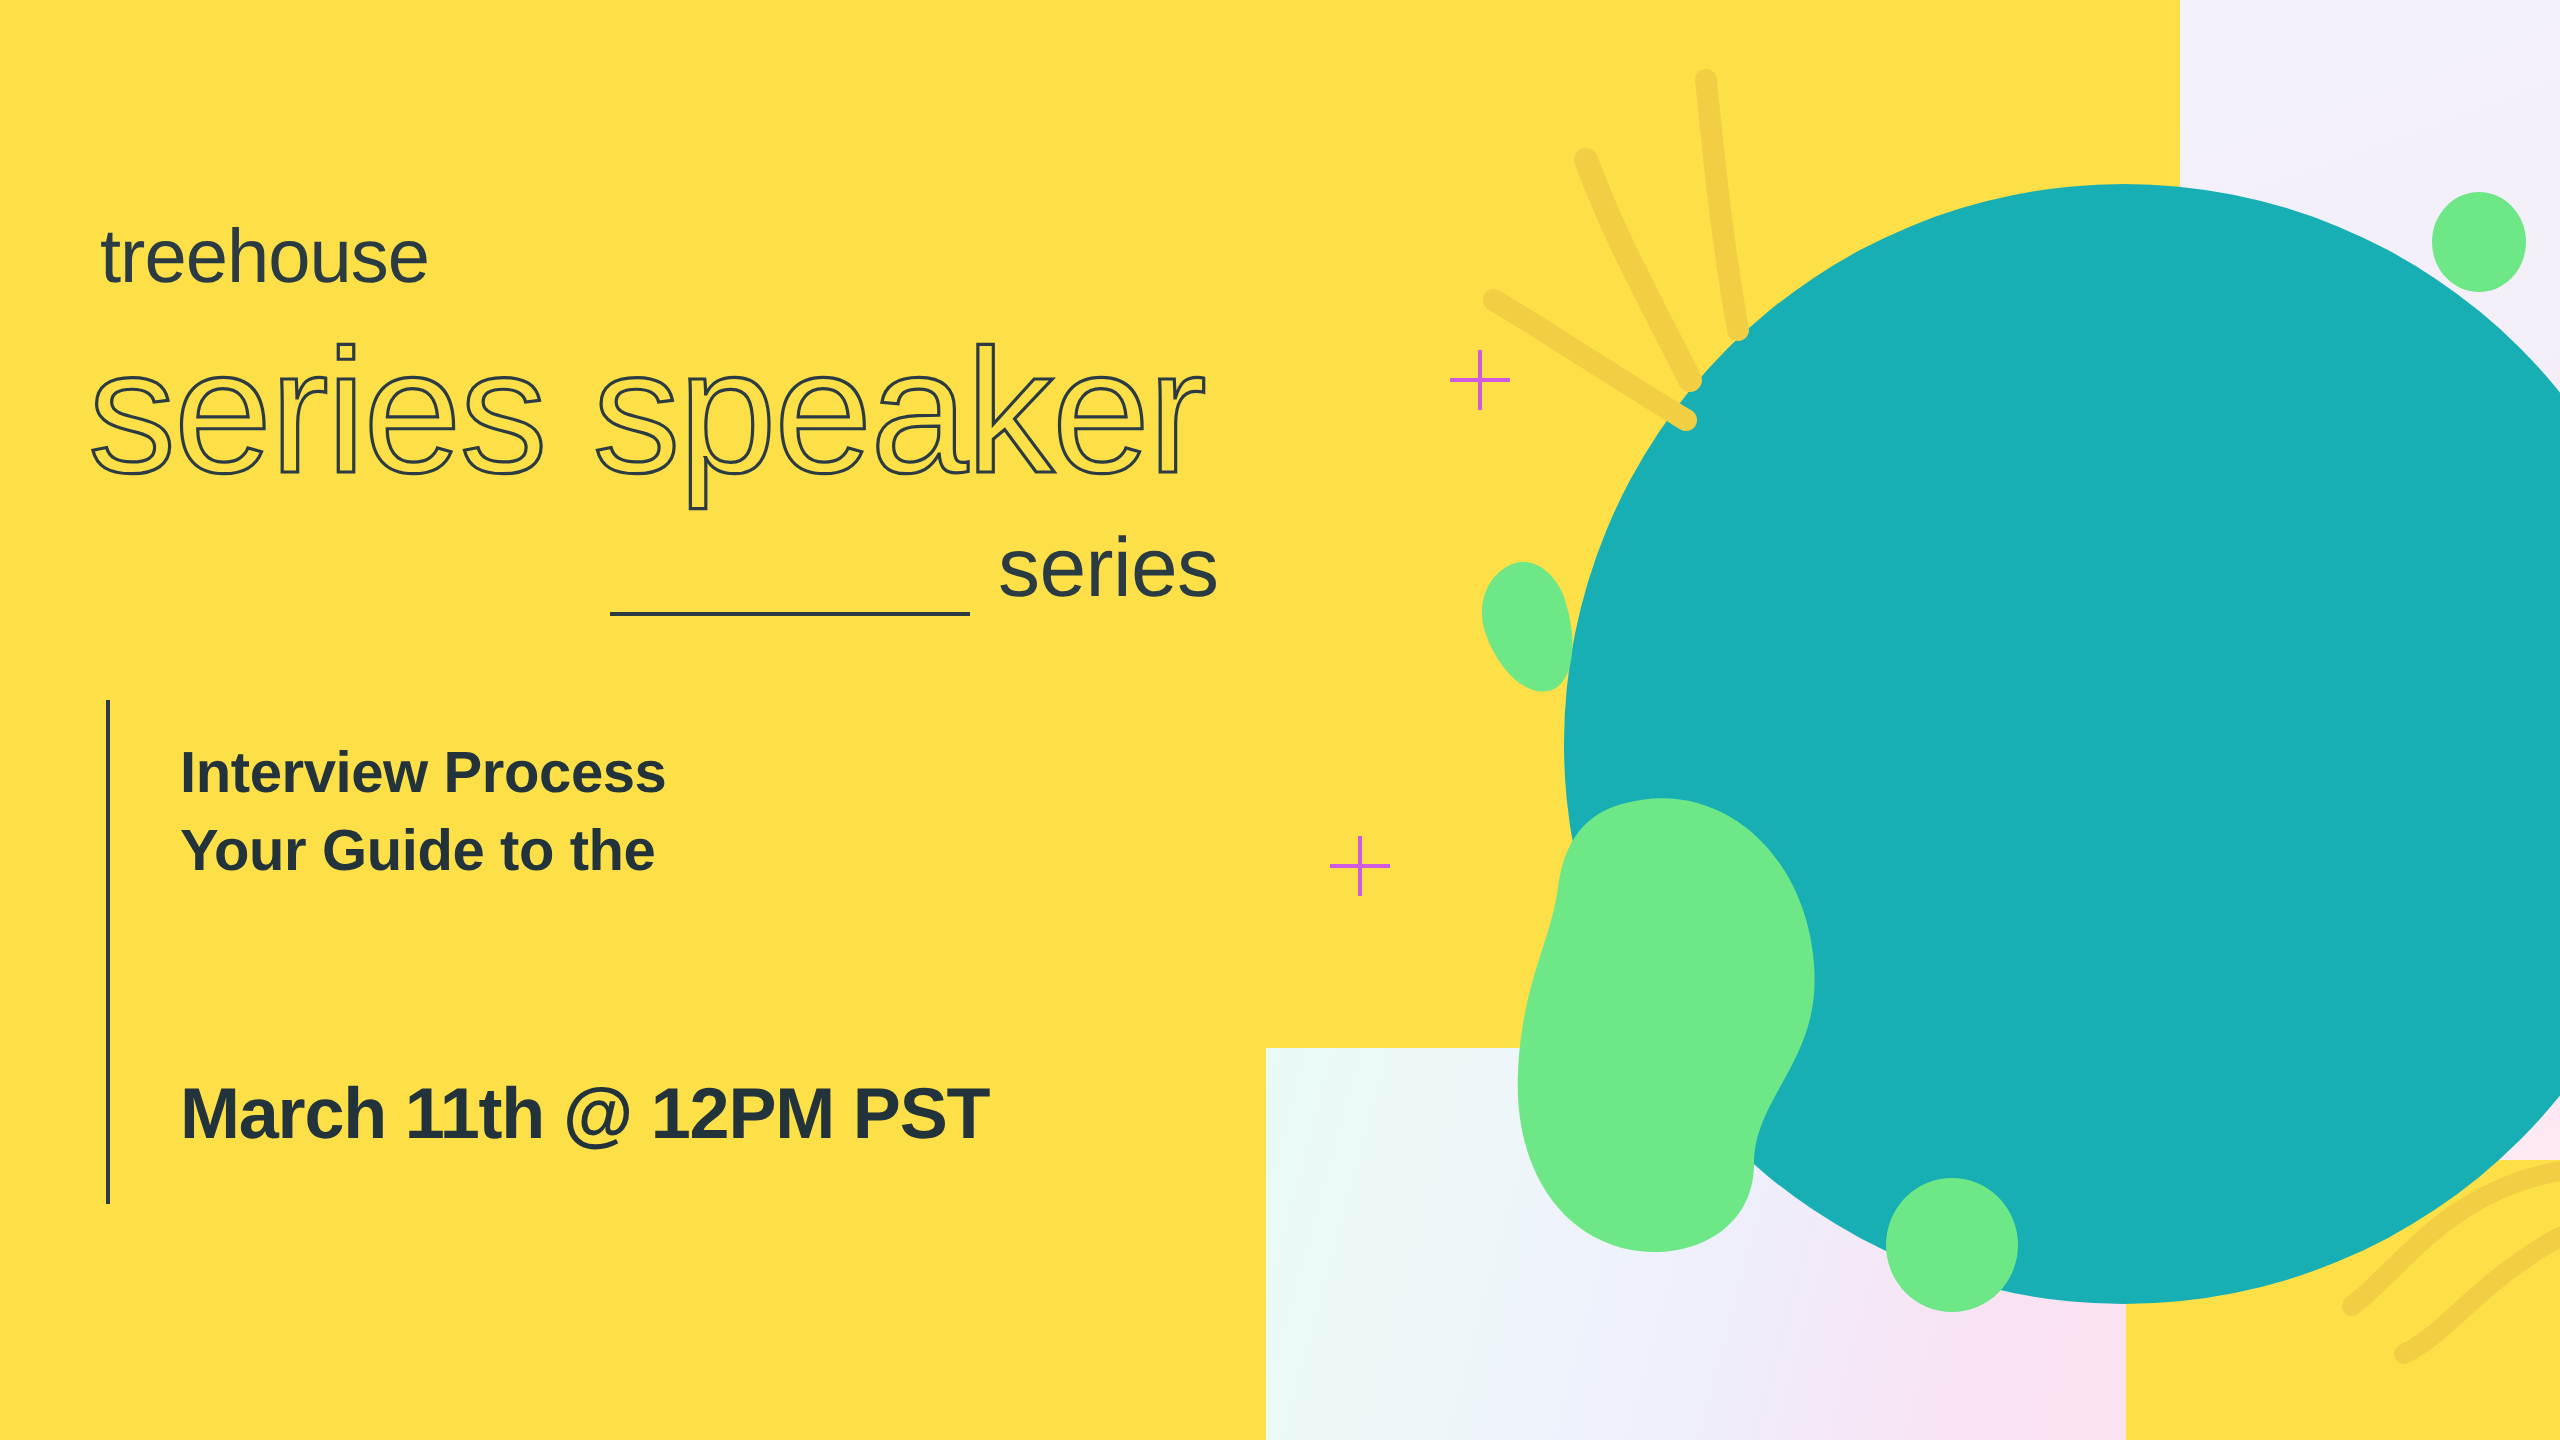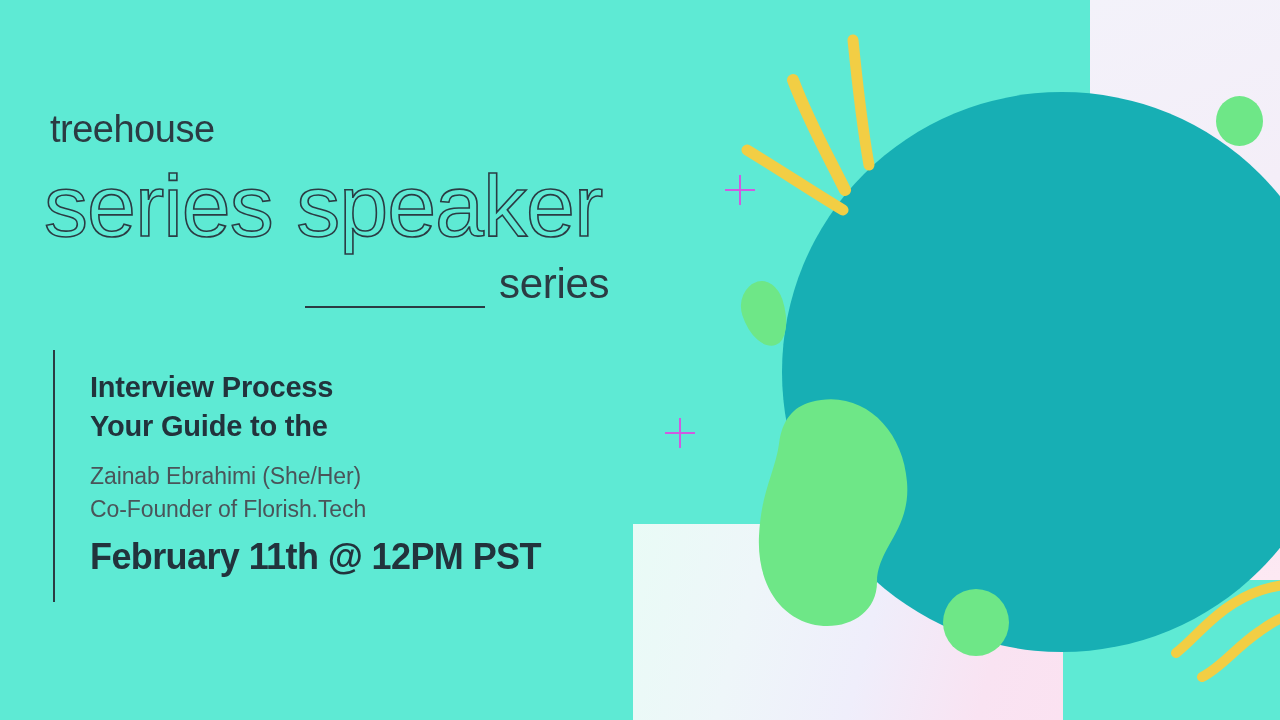--- a/index.html
+++ b/index.html
@@ -5,21 +5,21 @@
   html, body {
     margin: 0;
     padding: 0;
     background: #ffffff;
   }
   #stage {
     position: relative;
     width: 1280px;
     height: 720px;
     overflow: hidden;
-    background: #5eead4;
+    background: #fde047;
     font-family: "Liberation Sans", sans-serif;
   }
 
   
   .panel-right {
     position: absolute;
     left: 1090px;
     top: 0;
     width: 190px;
     height: 580px;
@@ -271,20 +271,16 @@
     <div class="series-word">series</div>
   </div>
 
   <div class="accent-bar"></div>
 
   <div class="talk-title">
     <div>Interview Process</div>
     <div>Your Guide to the</div>
   </div>
 
-  <div class="speaker-lines">
-    <div>Zainab Ebrahimi (She/Her)</div>
-    <div>Co-Founder of Florish.Tech</div>
-  </div>
-
-  <div class="event-datetime">February 11th @ 12PM PST</div>
+
+  <div class="event-datetime">March 11th @ 12PM PST</div>
 
 </div>
 
 </body></html>

